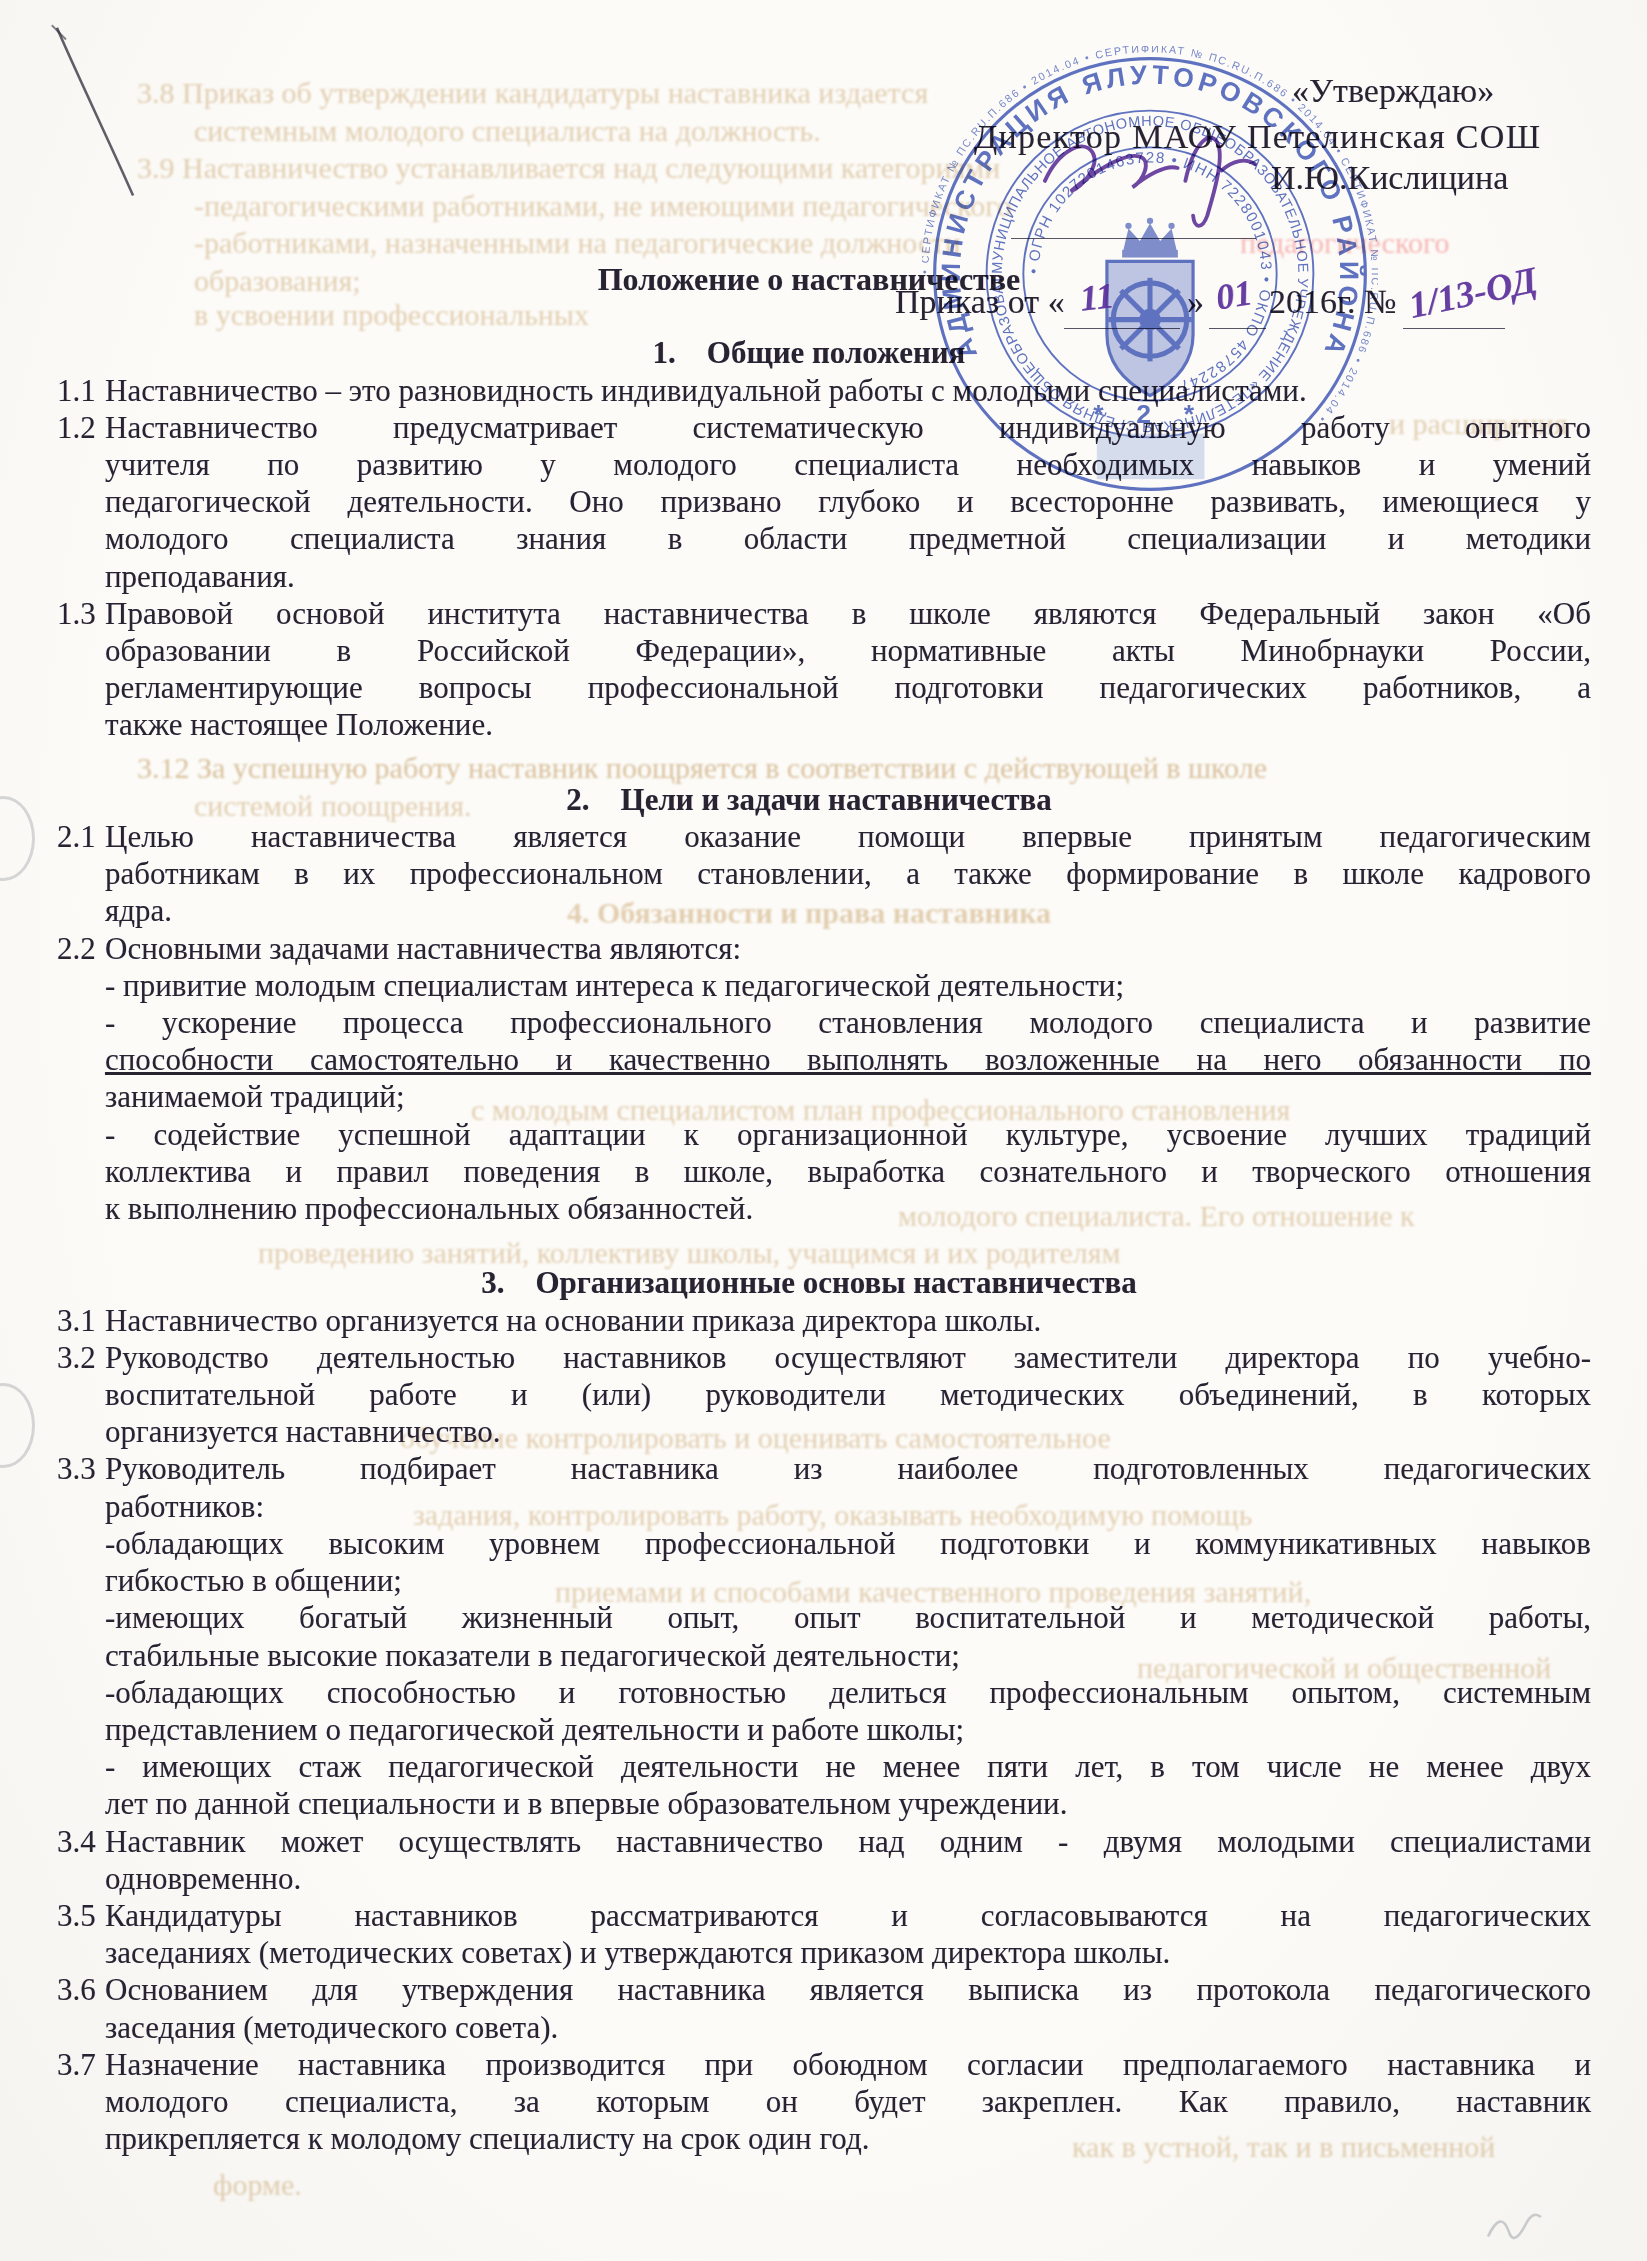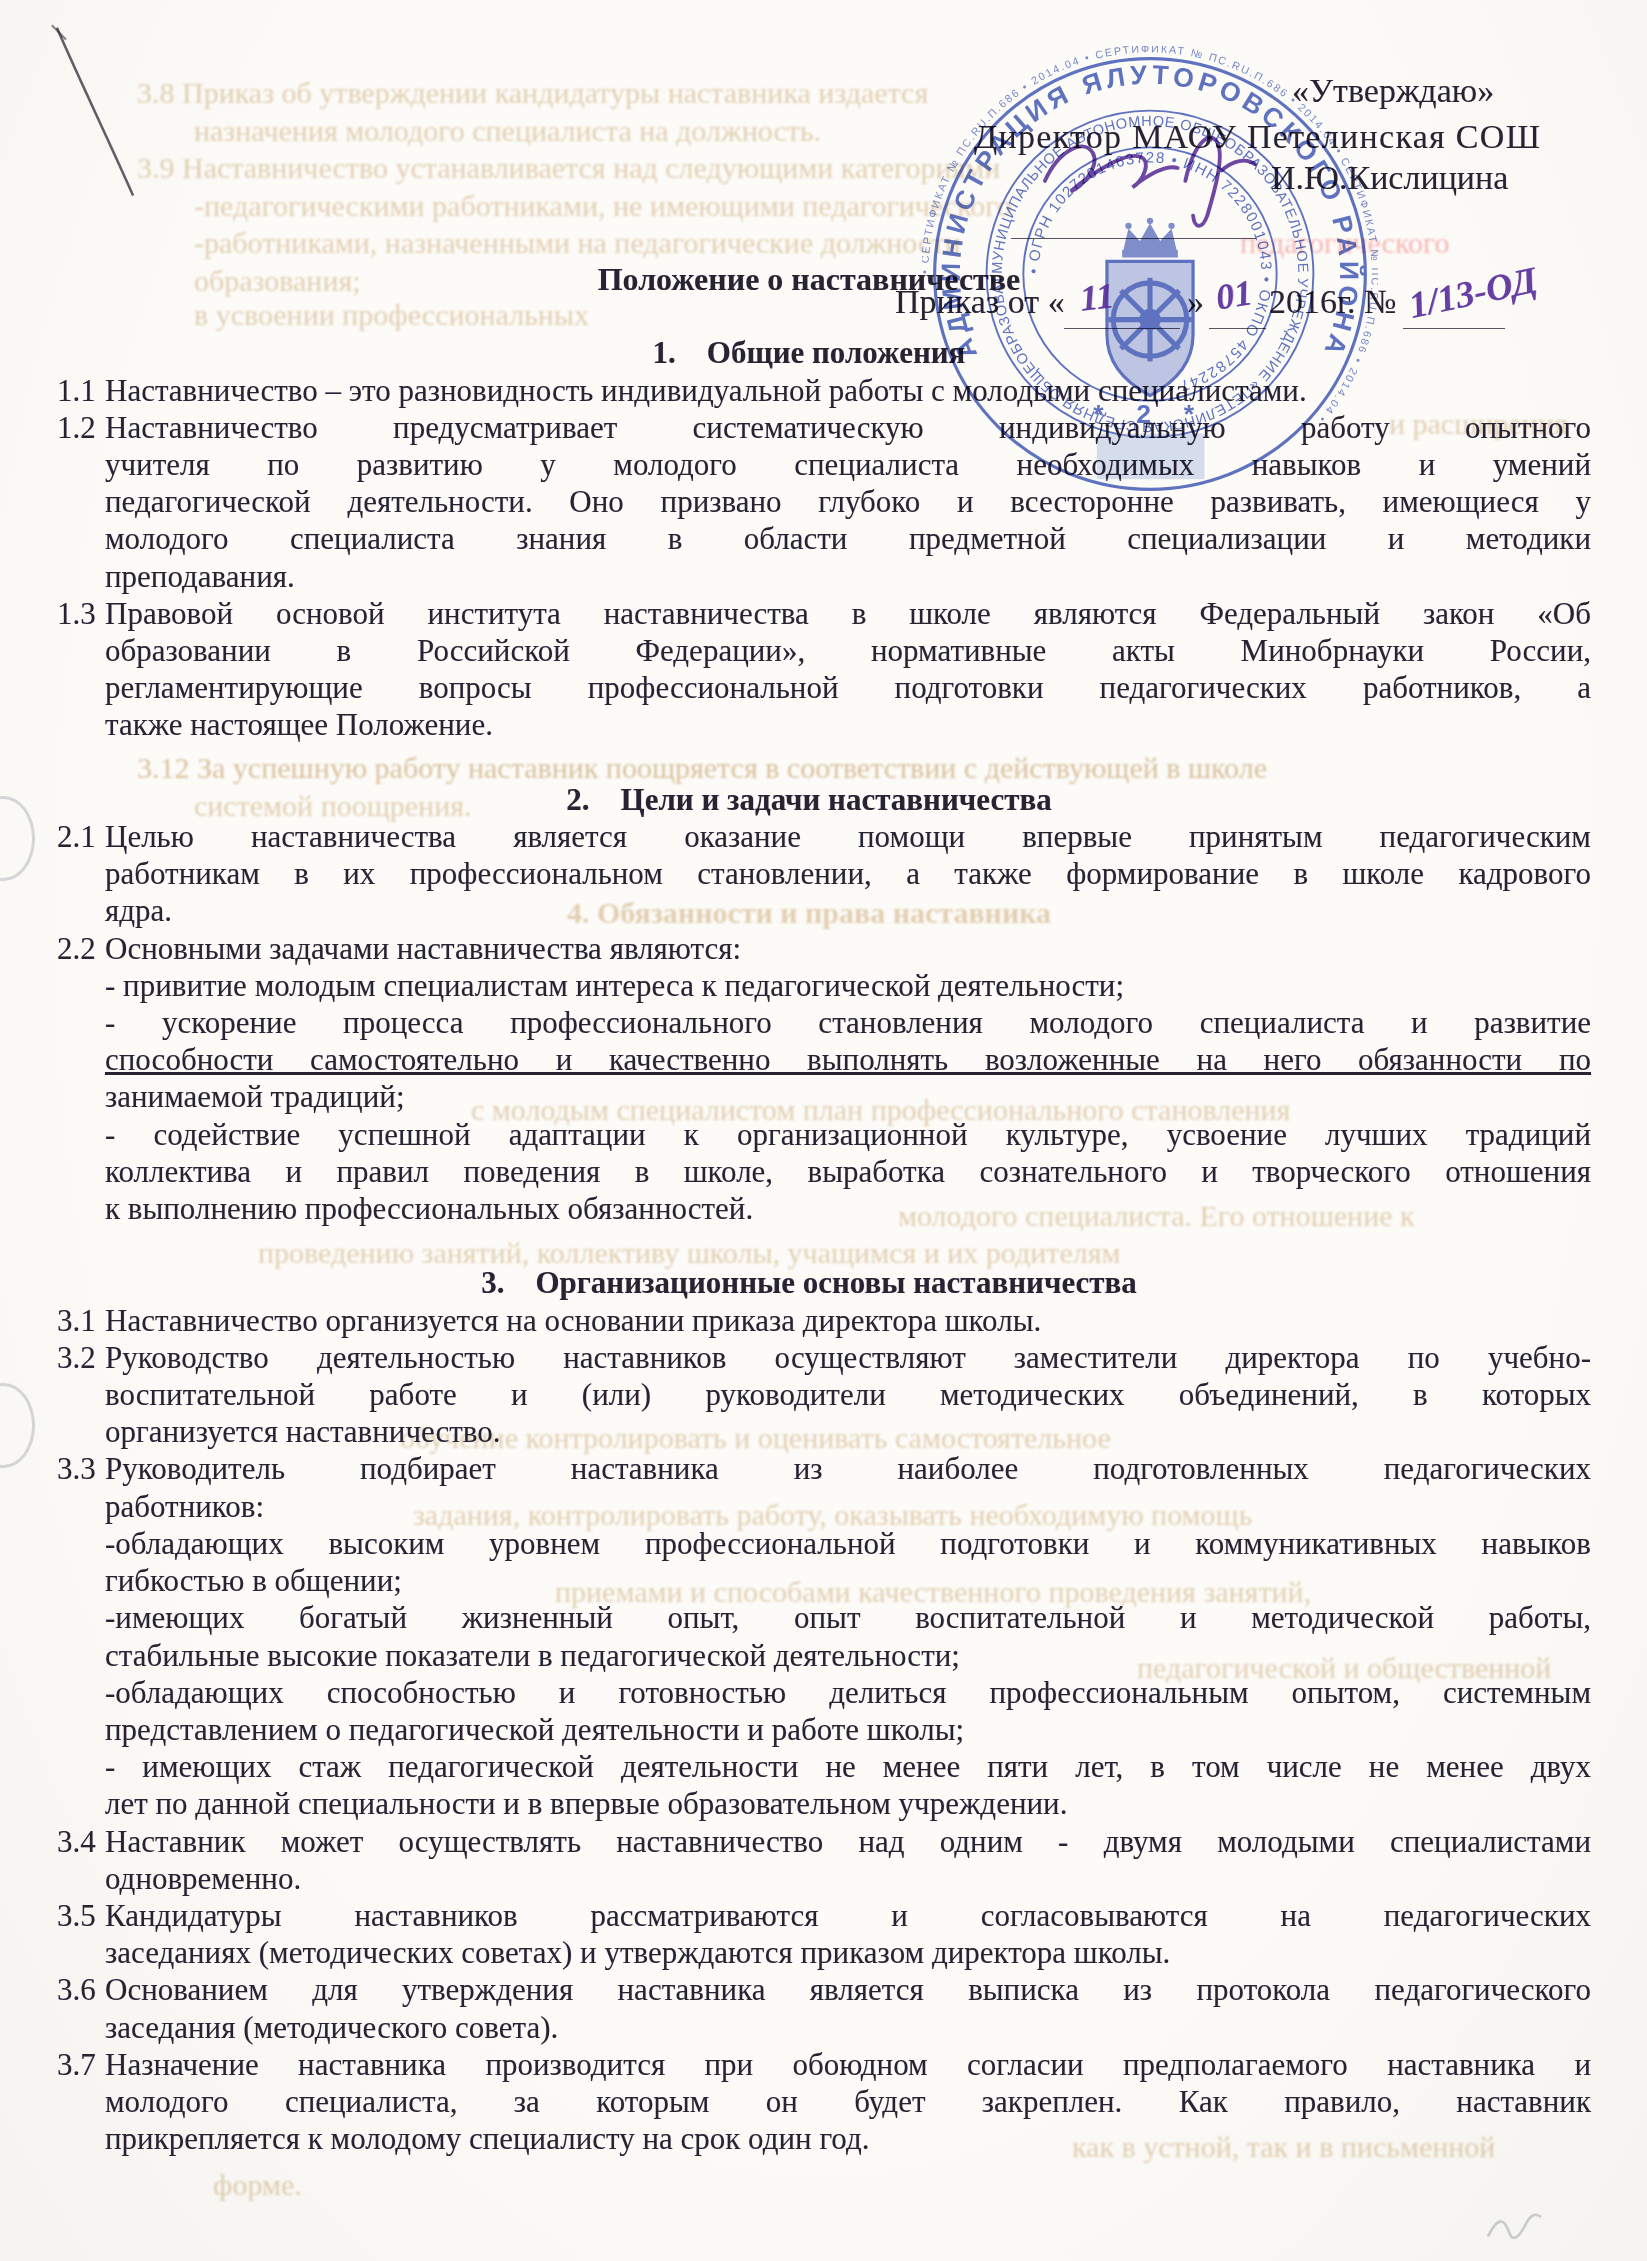--- a/index.html
+++ b/index.html
@@ -33,21 +33,21 @@
   .hole{position:absolute;z-index:2;width:57px;height:79px;left:-28px;border:3.9px solid rgba(125,130,140,.30);
     border-radius:50%;}
 </style>
 </head>
 <body>
 
 <div class="page">
 
   <div class="ghostlayer" id="ghost-layer">
       <div class="ghost" style="top: 76px; left: 137px; color: rgb(185, 134, 61);">3.8  Приказ об утверждении кандидатуры наставника издается</div>
-      <div class="ghost" style="top: 114px; left: 194px; color: rgb(185, 134, 61);">назначения молодого специалиста на должность.</div>
+      <div class="ghost" style="top: 114px; left: 194px; color: rgb(185, 134, 61);">системным молодого специалиста на должность.</div>
       <div class="ghost" style="top: 151px; left: 137px; color: rgb(185, 134, 61);">3.9  Наставничество устанавливается над следующими категориями</div>
       <div class="ghost" style="top: 189px; left: 194px; color: rgb(185, 134, 61);">-педагогическими работниками, не имеющими педагогического</div>
       <div class="ghost" style="top: 226px; left: 194px; color: rgb(185, 134, 61);">-работниками, назначенными на педагогические должности</div>
       <div class="ghost" style="top: 226px; left: 1240px; color: #ef4444;">педагогического</div>
       <div class="ghost" style="top: 264px; left: 194px; color: rgb(185, 134, 61);">образования;</div>
       <div class="ghost" style="top: 298px; left: 194px; color: rgb(185, 134, 61);">в усвоении профессиональных</div>
       <div class="ghost" style="top: 407px; left: 1389px; color: rgb(185, 134, 61);">и расширения</div>
       <div class="ghost" style="top: 751px; left: 137px; color: #a16207;">3.12  За успешную работу наставник поощряется в соответствии с действующей в школе</div>
       <div class="ghost" style="top: 789px; left: 194px; color: rgb(185, 134, 61);">системой поощрения.</div>
       <div class="ghost c" style="top: 896px; color: rgb(185, 134, 61);">4.  Обязанности и права наставника</div>

